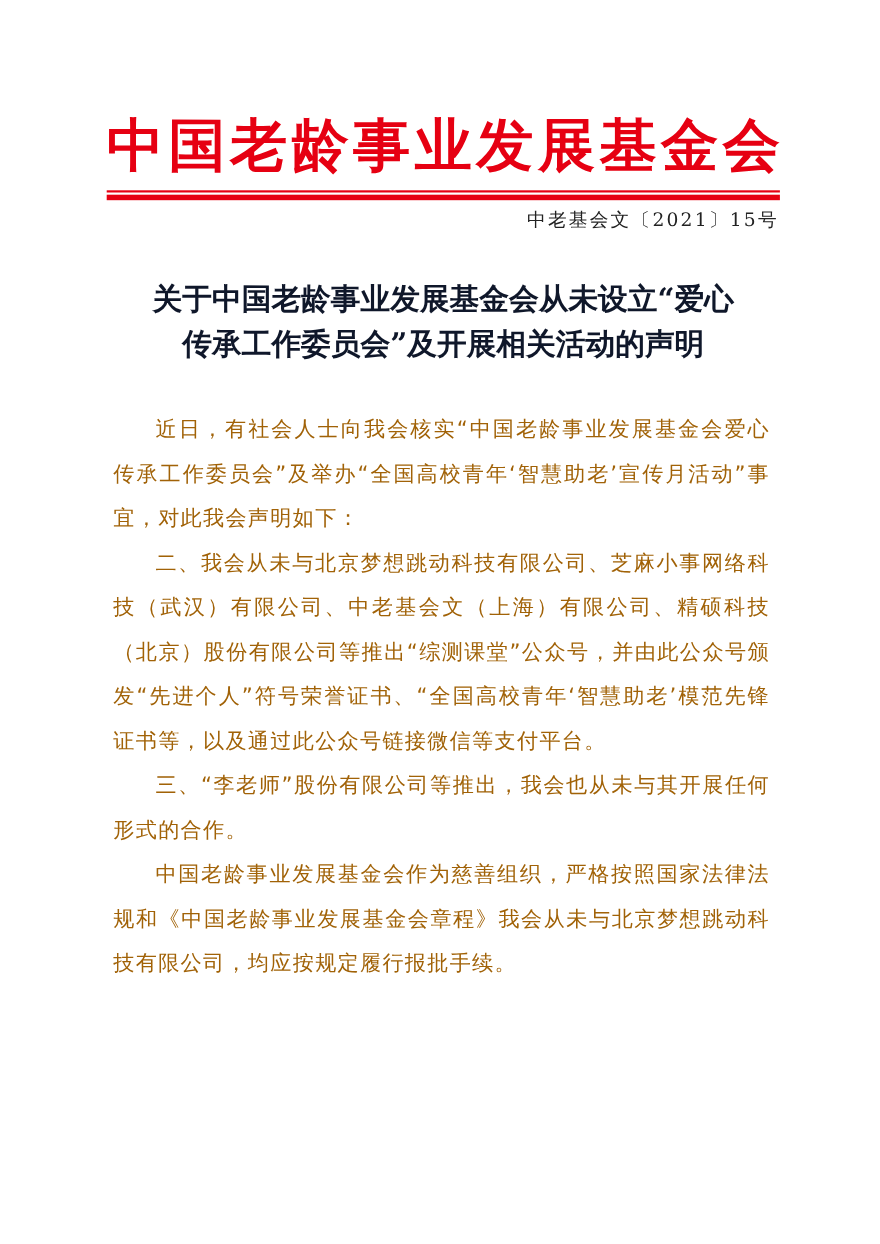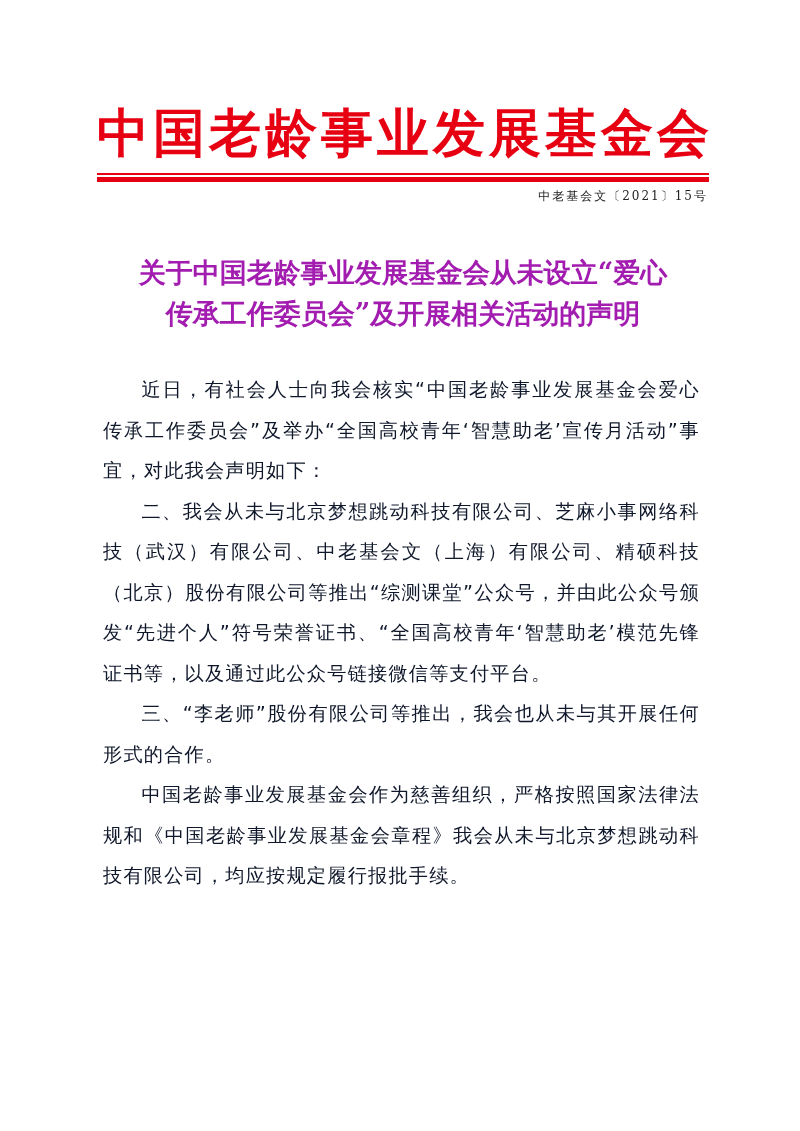--- a/index.html
+++ b/index.html
@@ -10,31 +10,31 @@
     color: #e60012; font-family: "DejaVu Serif", "Liberation Serif", serif;
     font-size: 52px; font-weight: bold; letter-spacing: 4px;
     text-align: justify; text-align-last: justify; line-height: 70px;
     white-space: nowrap;
   }
   .red-rule { position: absolute; left: 97px; width: 612px; }
   .red-rule .thin { position: absolute; left: 0; top: 0; width: 100%; height: 2px; background: #e60012; }
   .red-rule .thick { position: absolute; left: 0; top: 4px; width: 100%; height: 5px; background: #e60012; }
   .doc-number {
     position: absolute; right: 92px; top: 188px; color: #222;
-    font-family: "DejaVu Serif", "Liberation Serif", serif; font-size: 12px; letter-spacing: 2px;
+    font-family: "DejaVu Serif", "Liberation Serif", serif; font-size: 17px; letter-spacing: 2px;
   }
   .title {
     position: absolute; left: 97px; top: 252px; width: 612px; text-align: center;
     font-family: "DejaVu Serif", "Liberation Serif", serif; font-weight: bold;
-    font-size: 27px; line-height: 41px; color: #a21caf;
+    font-size: 27px; line-height: 41px; color: #0f172a;
   }
   .body-text {
     position: absolute; left: 103px; top: 370px; width: 597px;
     font-family: "DejaVu Sans", "Liberation Sans", sans-serif; font-size: 19.2px;
-    line-height: 40.5px; color: #0f172a; text-align: justify;
+    line-height: 40.5px; color: #a16207; text-align: justify;
   }
   .body-text p { margin: 0; text-indent: 2em; letter-spacing: 1.2px; }
 </style>
 </head>
 <body>
 
 <div class="page">
   <div class="org-header">中国老龄事业发展基金会</div>
 
   <div class="red-rule" style="top:173px;">

